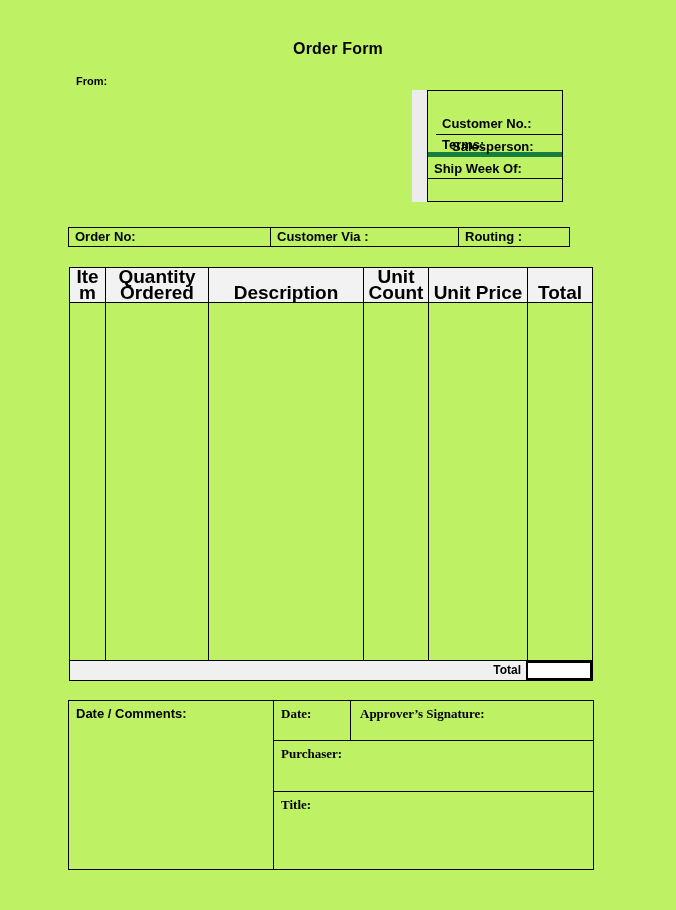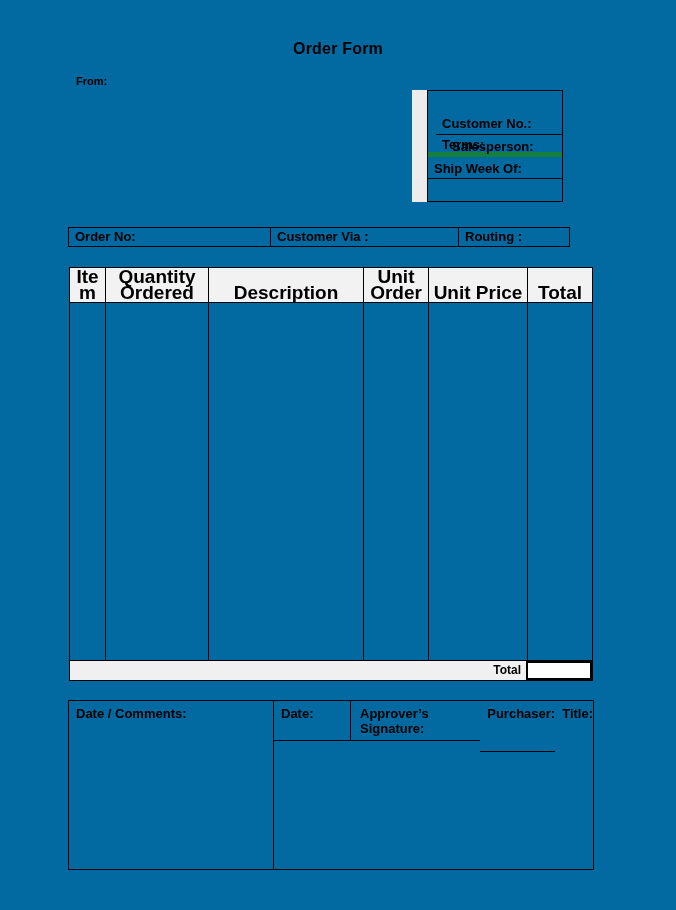--- a/index.html
+++ b/index.html
@@ -1,17 +1,17 @@
 <!DOCTYPE html>
 <html><head>
 <meta charset="utf-8">
 <style>
   html,body{margin:0;padding:0;background:#ffffff;}
   .page{
-    position:relative;width:676px;height:910px;background:#0369a1;
+    position:relative;width:676px;height:910px;background:#bef264;
     font-family:"Liberation Sans",sans-serif;font-weight:bold;color:#000;
     overflow:hidden;
   }
   .pre{white-space:pre-line;}
 
   .title{position:absolute;top:40px;left:0;width:676px;text-align:center;
     font-size:16px;letter-spacing:.2px;}
 
   .from-label{position:absolute;left:76px;top:75px;font-size:11px;}
 
@@ -63,21 +63,21 @@
   .total-band{flex:1;background:#f0f0f0;text-align:right;font-size:12px;
     line-height:18px;padding-right:5px;}
   .total-amount{width:66px;box-sizing:border-box;border:2px solid #000;
     background:#fff;}
 
   
   .footer-box{position:absolute;left:68px;top:700px;width:526px;height:170px;
     border:1px solid #000;box-sizing:border-box;display:flex;font-size:13px;}
   .note-cell{width:205px;box-sizing:border-box;border-right:1px solid #000;
     padding:5px 0 0 7px;}
-  .footer-right{flex:1;display:flex;flex-direction:row;}
+  .footer-right{flex:1;display:flex;flex-direction:column;font-family:Liberation Serif, serif;}
   .frow1{height:40px;box-sizing:border-box;border-bottom:1px solid #000;
     display:flex;}
   .date-cell{width:77px;box-sizing:border-box;border-right:1px solid #000;
     padding:5px 0 0 7px;}
   .approver-cell{flex:1;padding:5px 0 0 9px;}
   .frow2{height:51px;box-sizing:border-box;border-bottom:1px solid #000;
     padding:5px 0 0 7px;}
   .frow3{flex:1;padding:5px 0 0 7px;}
 </style>
 </head>
@@ -119,21 +119,21 @@
   </div>
 
   <div class="items-table">
     <div class="thead">
       <div class="th c1 pre">Ite
 m</div>
       <div class="th c2 pre">Quantity
 Ordered</div>
       <div class="th c3 pre">Description</div>
       <div class="th c4 pre">Unit
-Order</div>
+Count</div>
       <div class="th c5 pre">Unit Price</div>
       <div class="th c6 pre">Total</div>
     </div>
     <div class="tbody">
       <div class="td c1"></div>
       <div class="td c2"></div>
       <div class="td c3"></div>
       <div class="td c4"></div>
       <div class="td c5"></div>
       <div class="td c6"></div>

